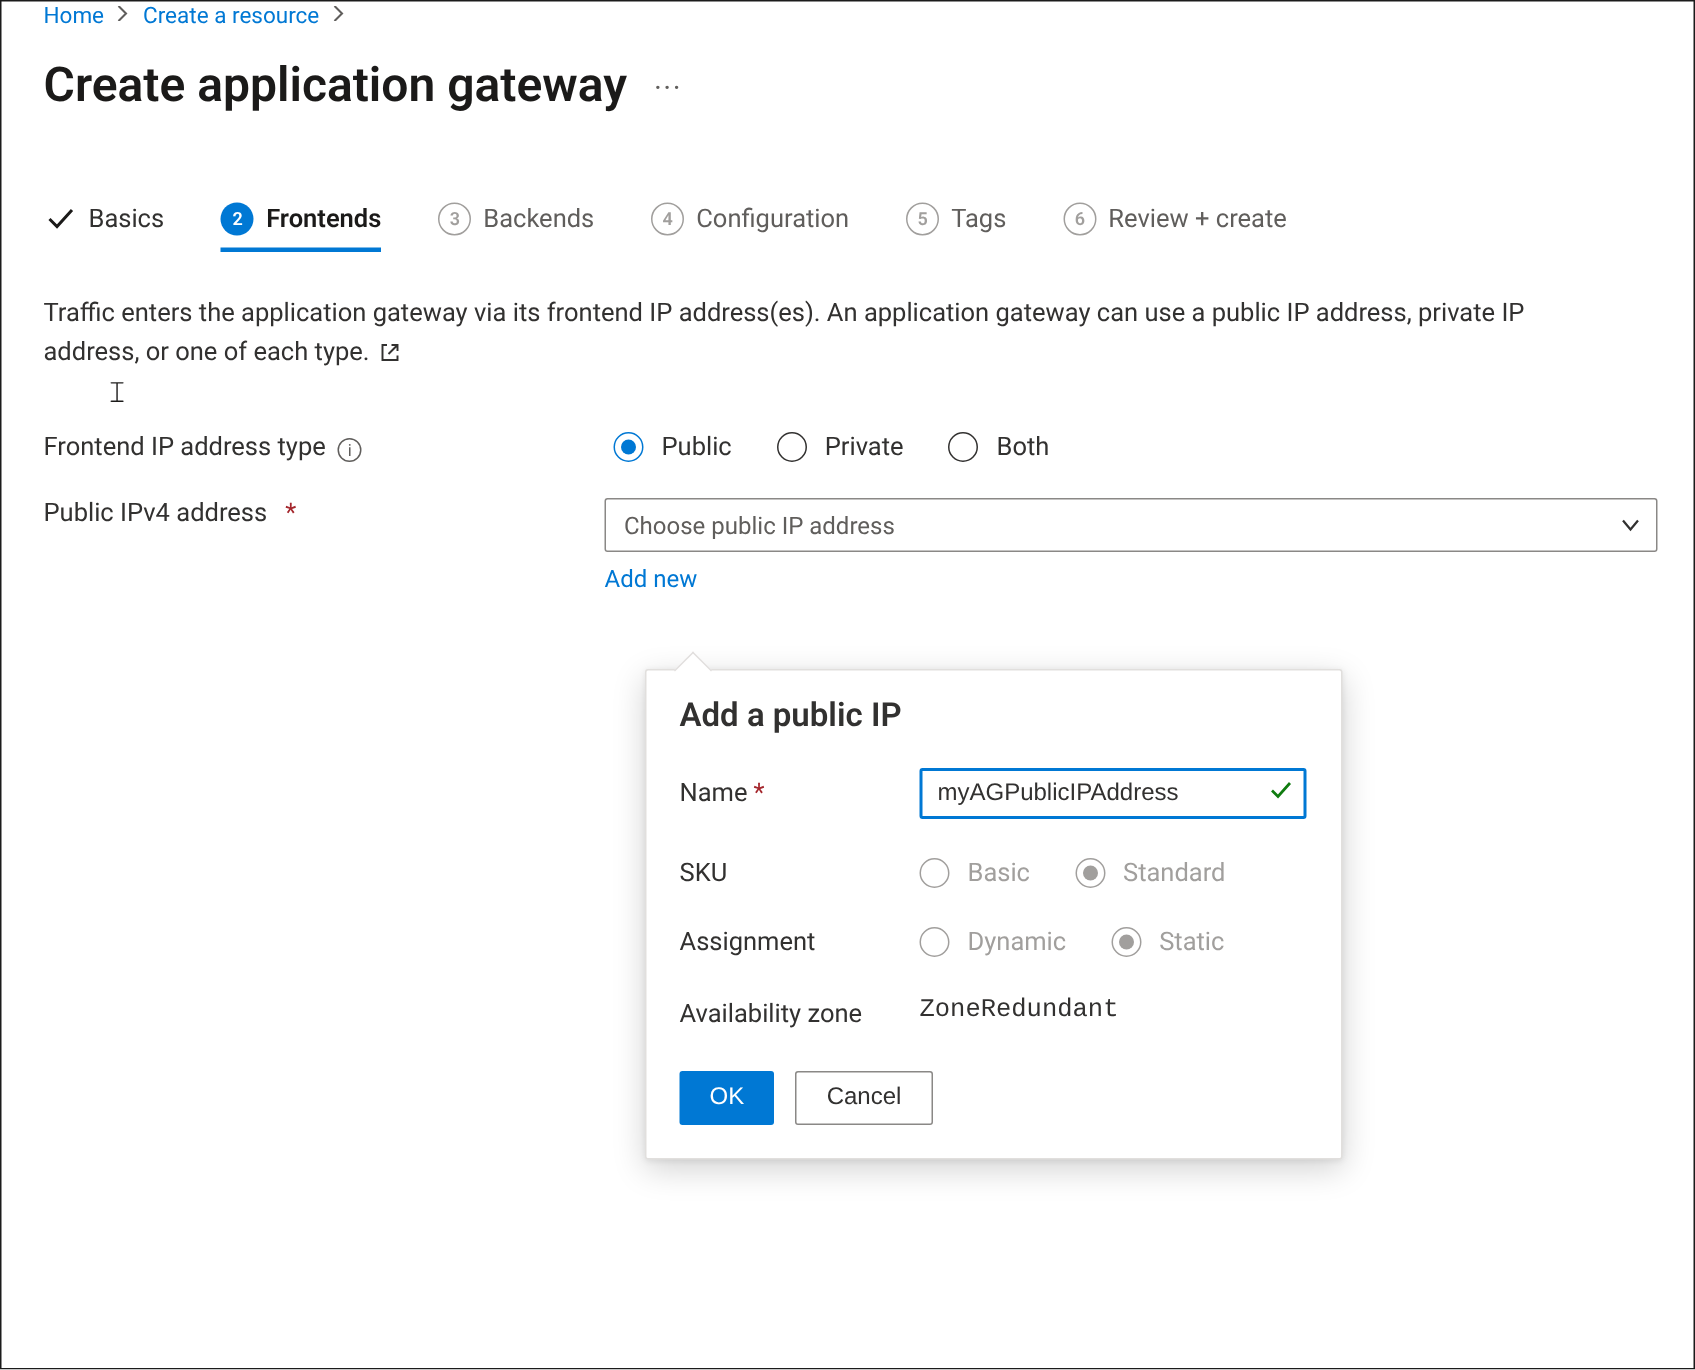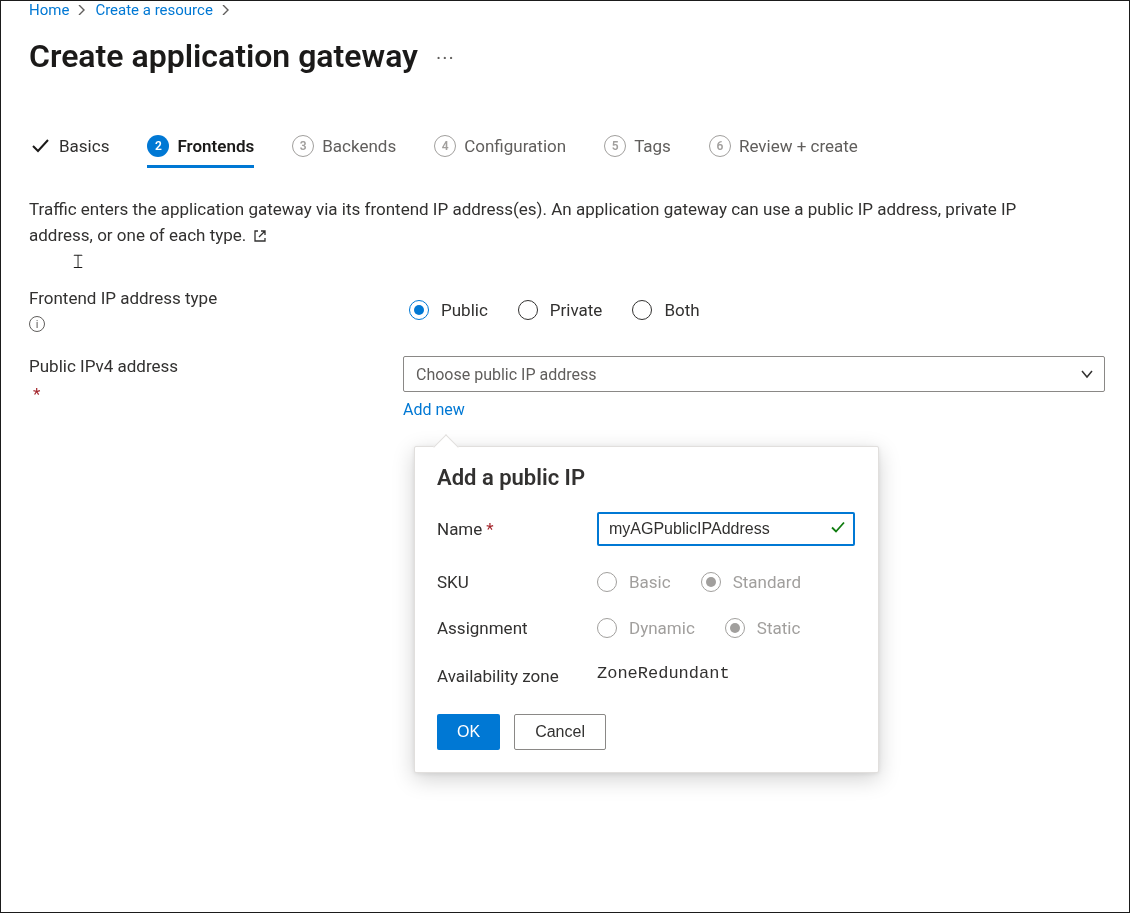--- a/index.html
+++ b/index.html
@@ -109,23 +109,22 @@
   .form-row {
     display: flex;
     align-items: center;
     margin-bottom: 24px;
   }
   .label-col {
     width: 380px;
     font-size: 17px;
     color: #323130;
     display: flex;
-    align-items: flex-start;
+    align-items: flex-end;
     gap: 8px;
-    flex-direction: column;
   }
   .req { color: #a4262c; margin-left: 4px; }
   .info-icon {
     width: 16px; height: 16px; border: 1.5px solid #605e5c; border-radius: 50%;
     display: inline-flex; align-items: center; justify-content: center;
     font-size: 11px; color: #605e5c;
   }
   .radio-group { display: flex; gap: 30px; align-items: center; }
   .radio {
     display: flex; align-items: center; gap: 12px;
@@ -158,21 +157,21 @@
   .addnew {
     color: #0078d4;
     font-size: 16px;
     margin-top: 8px;
     cursor: pointer;
     display: inline-block;
   }
 
   .popover-wrap {
     position: absolute;
-    left: 413px; top: 445px;
+    left: 429px; top: 445px;
   }
   .popover {
     width: 465px;
     background: #fff;
     border: 1px solid #e1dfdd;
     border-radius: 2px;
     box-shadow: 0 6px 22px rgba(0,0,0,0.18), 0 1px 4px rgba(0,0,0,0.08);
     padding: 16px 22px 22px 22px;
     position: relative;
   }

